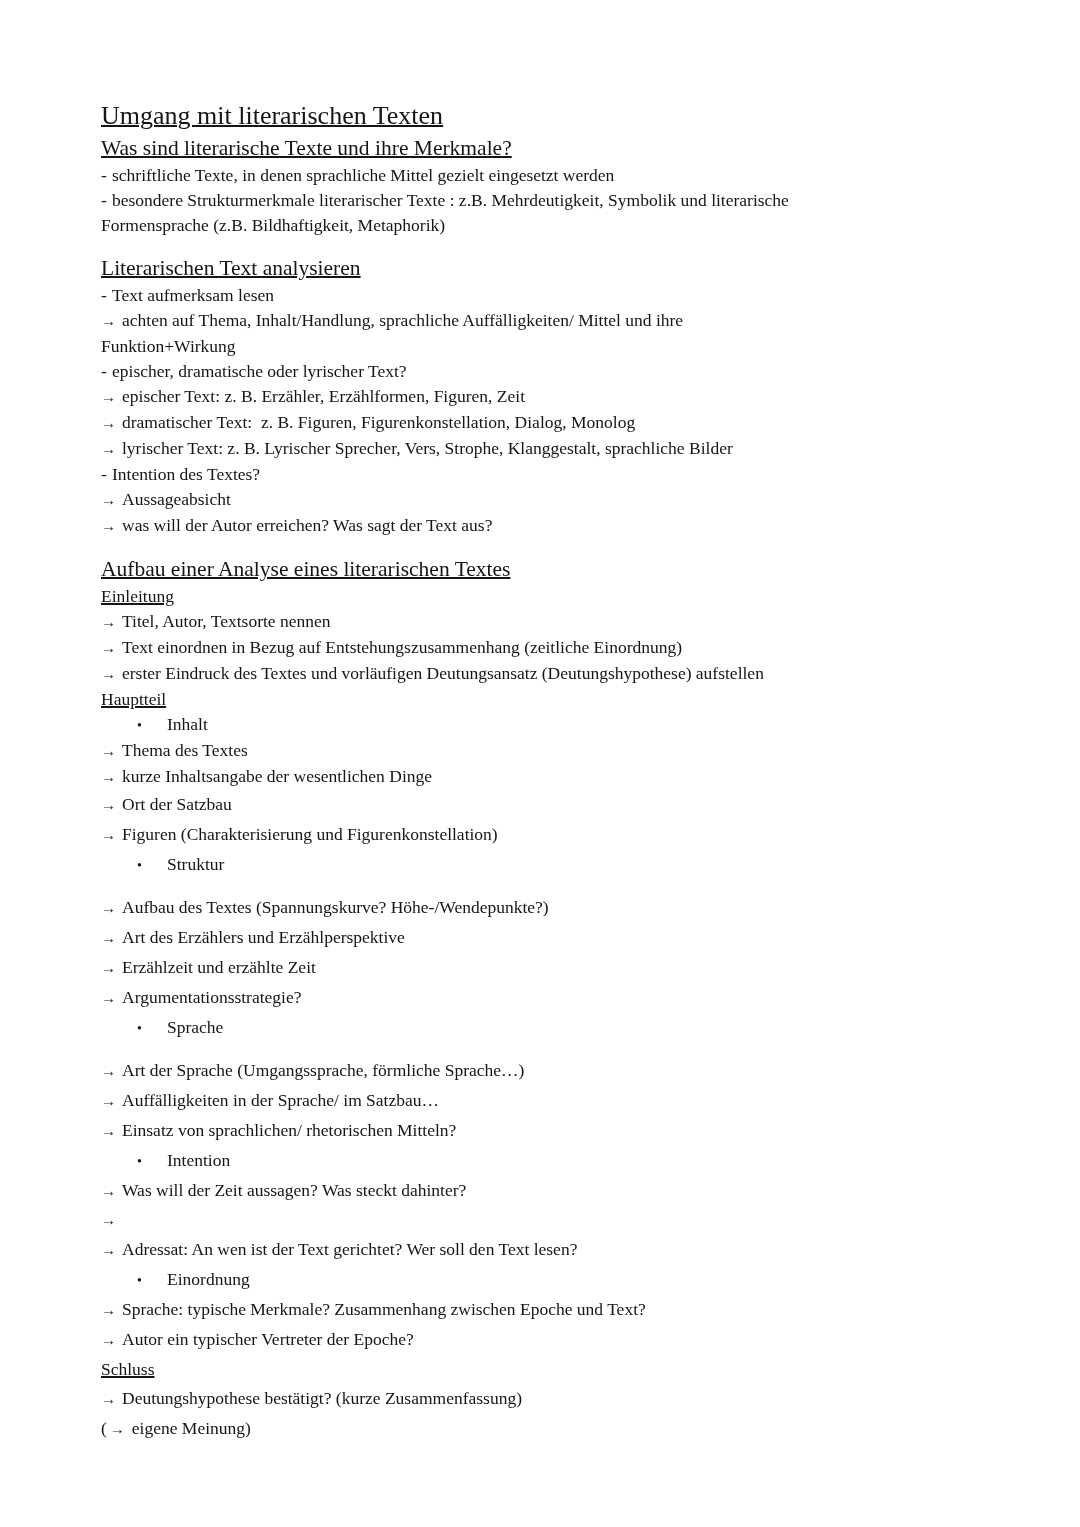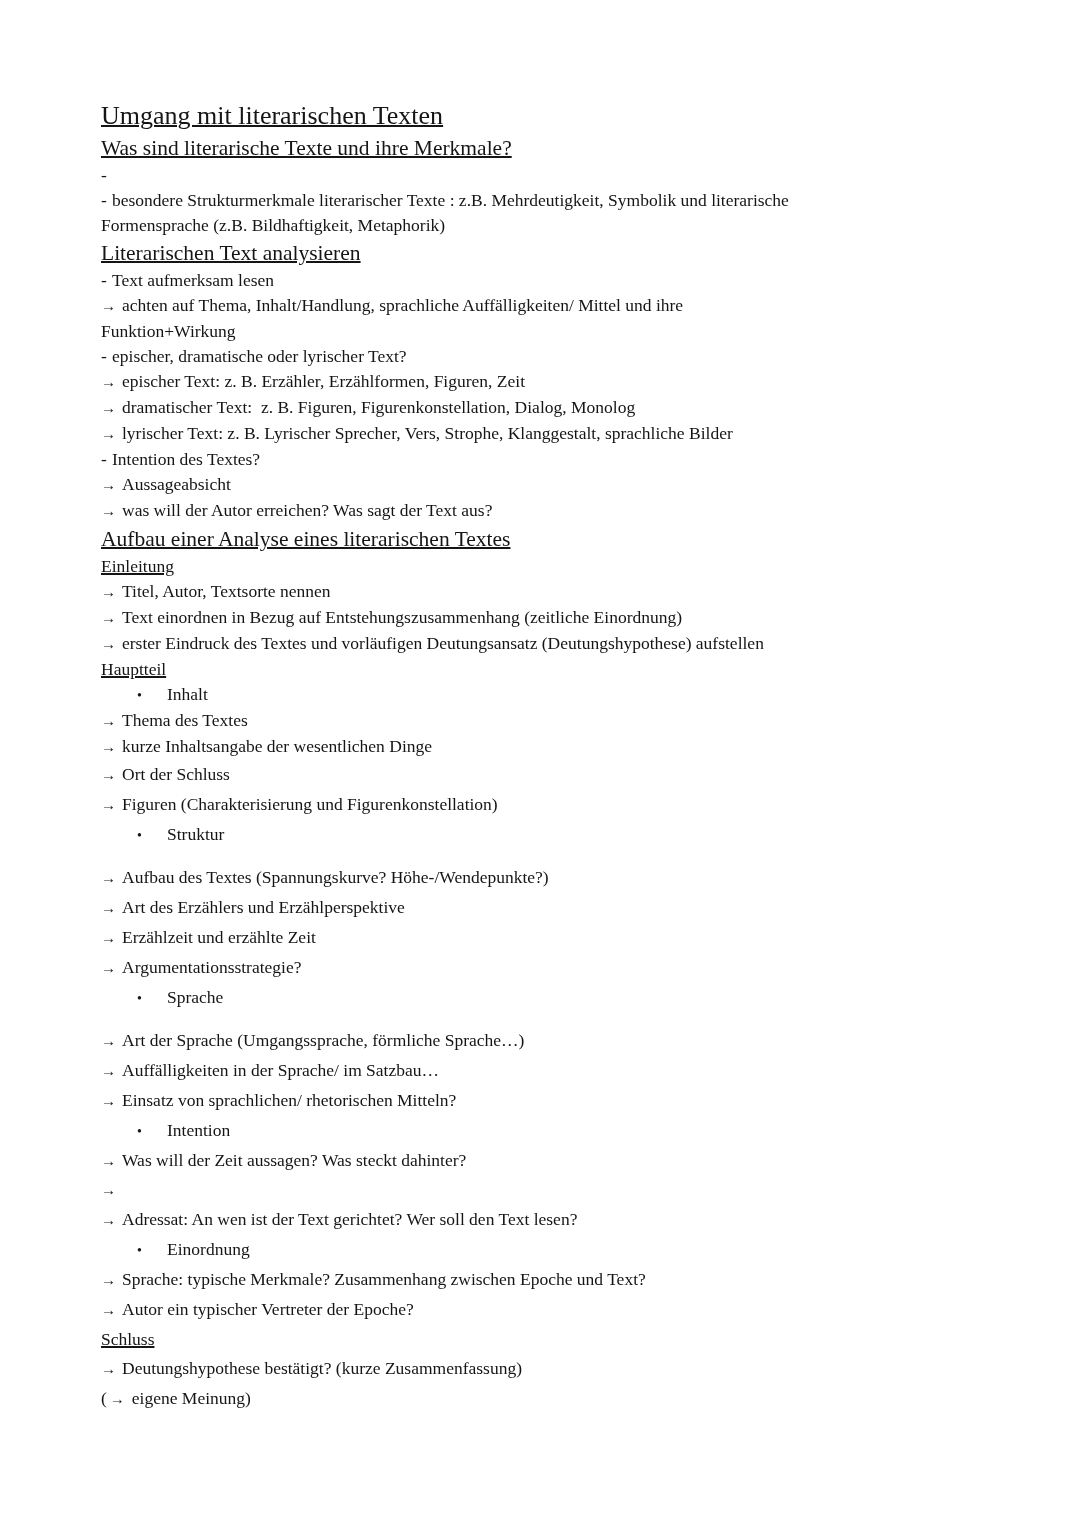--- a/index.html
+++ b/index.html
@@ -32,40 +32,40 @@
   }
 
   .line {
     font-size: 17.5px;
     line-height: 25px;
     display: flex;
     align-items: baseline;
   }
   .line.loose { line-height: 29px; }
 
-  .space-before { }
+  .space-before { margin-top: 15px; }
 
   .marker { display: inline-block; flex: none; }
   .m-dash   { width: 11px; }
   .m-arrow  { width: 21px; font-size: 15px; }
   .m-bullet { width: 30px; margin-left: 36px; font-size: 14px; }
   .m-parrow { width: 25px; font-size: 15px; padding-left: 3px; box-sizing: border-box; }
   .paren-open { flex: none; }
 
   .gap { height: 13px; }
   .txt { flex: none; }
 </style>
 </head>
 <body>
 
 <div id="page">
   <div id="doc">
       <div class="b h1"><span class="hl">Umgang mit literarischen Texten</span></div>
       <div class="b h2"><span class="hl">Was sind literarische Texte und ihre Merkmale?</span></div>
-      <div class="b dash line"><span class="marker m-dash">-</span></div>
+      <div class="b dash line"><span class="marker m-dash">-</span><span class="txt">schriftliche Texte, in denen sprachliche Mittel gezielt eingesetzt werden</span></div>
       <div class="b dash line"><span class="marker m-dash">-</span><span class="txt">besondere Strukturmerkmale literarischer Texte : z.B. Mehrdeutigkeit, Symbolik und literarische</span></div>
       <div class="b plain line"><span class="txt">Formensprache (z.B. Bildhaftigkeit, Metaphorik)</span></div>
       <div class="b h2 space-before"><span class="hl">Literarischen Text analysieren</span></div>
       <div class="b dash line"><span class="marker m-dash">-</span><span class="txt">Text aufmerksam lesen</span></div>
       <div class="b arrow line"><span class="marker m-arrow">→</span><span class="txt">achten auf Thema, Inhalt/Handlung, sprachliche Auffälligkeiten/ Mittel und ihre</span></div>
       <div class="b plain line"><span class="txt">Funktion+Wirkung</span></div>
       <div class="b dash line"><span class="marker m-dash">-</span><span class="txt">epischer, dramatische oder lyrischer Text?</span></div>
       <div class="b arrow line"><span class="marker m-arrow">→</span><span class="txt">epischer Text: z. B. Erzähler, Erzählformen, Figuren, Zeit</span></div>
       <div class="b arrow line"><span class="marker m-arrow">→</span><span class="txt">dramatischer Text:  z. B. Figuren, Figurenkonstellation, Dialog, Monolog</span></div>
       <div class="b arrow line"><span class="marker m-arrow">→</span><span class="txt">lyrischer Text: z. B. Lyrischer Sprecher, Vers, Strophe, Klanggestalt, sprachliche Bilder</span></div>
@@ -74,21 +74,21 @@
       <div class="b arrow line"><span class="marker m-arrow">→</span><span class="txt">was will der Autor erreichen? Was sagt der Text aus?</span></div>
       <div class="b h2 space-before"><span class="hl">Aufbau einer Analyse eines literarischen Textes</span></div>
       <div class="b h3"><span class="hl">Einleitung</span></div>
       <div class="b arrow line"><span class="marker m-arrow">→</span><span class="txt">Titel, Autor, Textsorte nennen</span></div>
       <div class="b arrow line"><span class="marker m-arrow">→</span><span class="txt">Text einordnen in Bezug auf Entstehungszusammenhang (zeitliche Einordnung)</span></div>
       <div class="b arrow line"><span class="marker m-arrow">→</span><span class="txt">erster Eindruck des Textes und vorläufigen Deutungsansatz (Deutungshypothese) aufstellen</span></div>
       <div class="b h3"><span class="hl">Hauptteil</span></div>
       <div class="b bullet line"><span class="marker m-bullet">•</span><span class="txt">Inhalt</span></div>
       <div class="b arrow line"><span class="marker m-arrow">→</span><span class="txt">Thema des Textes</span></div>
       <div class="b arrow line"><span class="marker m-arrow">→</span><span class="txt">kurze Inhaltsangabe der wesentlichen Dinge</span></div>
-      <div class="b arrow loose line"><span class="marker m-arrow">→</span><span class="txt">Ort der Schluss</span></div>
+      <div class="b arrow loose line"><span class="marker m-arrow">→</span><span class="txt">Ort der Satzbau</span></div>
       <div class="b arrow loose line"><span class="marker m-arrow">→</span><span class="txt">Figuren (Charakterisierung und Figurenkonstellation)</span></div>
       <div class="b bullet loose line"><span class="marker m-bullet">•</span><span class="txt">Struktur</span></div>
       <div class="b gap"></div>
       <div class="b arrow loose line"><span class="marker m-arrow">→</span><span class="txt">Aufbau des Textes (Spannungskurve? Höhe-/Wendepunkte?)</span></div>
       <div class="b arrow loose line"><span class="marker m-arrow">→</span><span class="txt">Art des Erzählers und Erzählperspektive</span></div>
       <div class="b arrow loose line"><span class="marker m-arrow">→</span><span class="txt">Erzählzeit und erzählte Zeit</span></div>
       <div class="b arrow loose line"><span class="marker m-arrow">→</span><span class="txt">Argumentationsstrategie?</span></div>
       <div class="b bullet loose line"><span class="marker m-bullet">•</span><span class="txt">Sprache</span></div>
       <div class="b gap"></div>
       <div class="b arrow loose line"><span class="marker m-arrow">→</span><span class="txt">Art der Sprache (Umgangssprache, förmliche Sprache…)</span></div>

